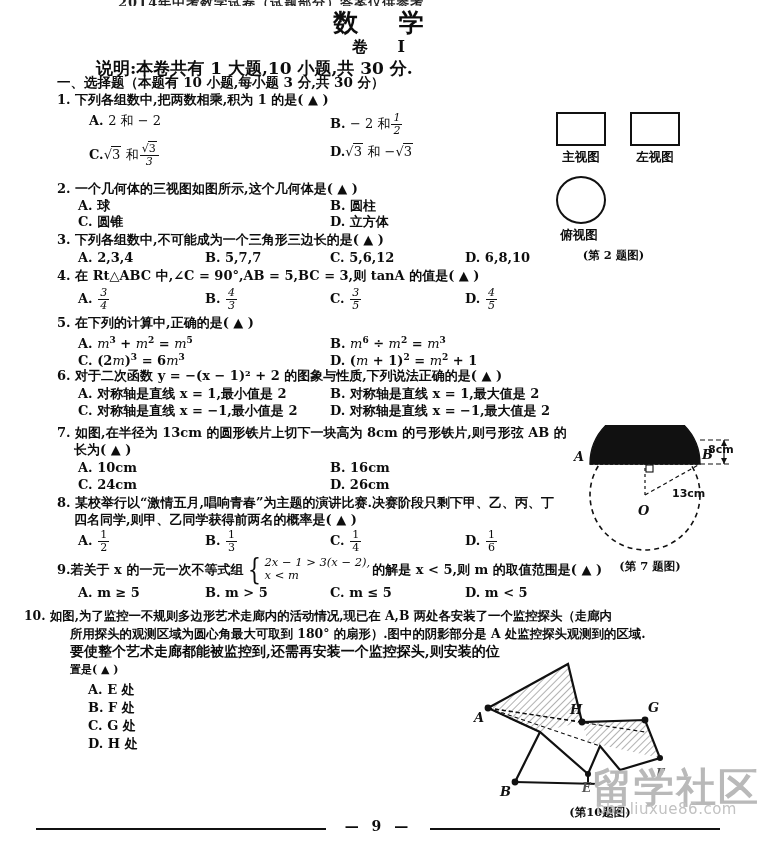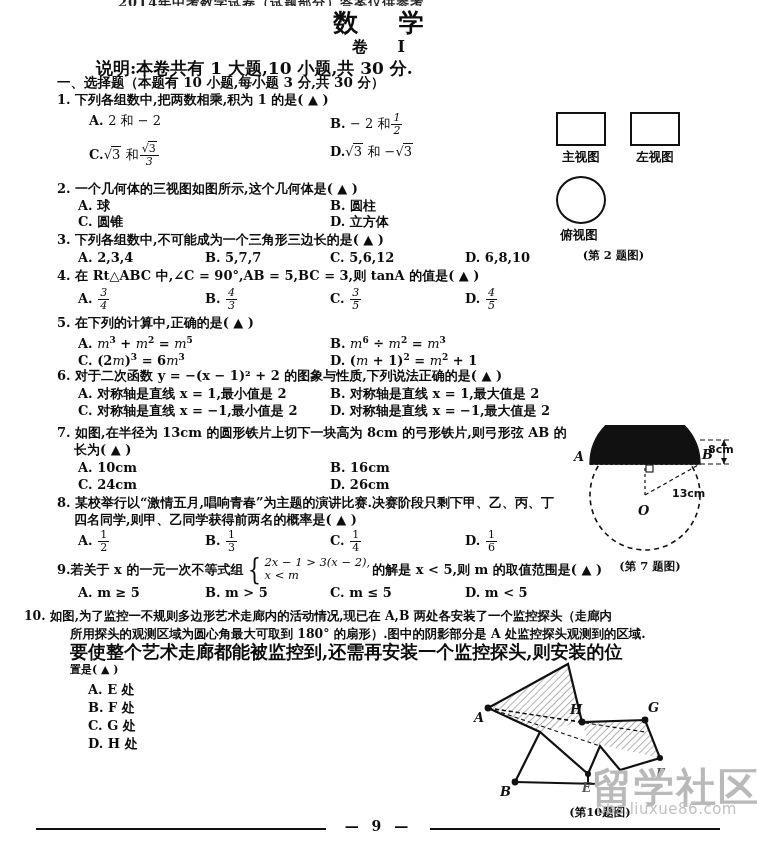--- a/index.html
+++ b/index.html
@@ -337,21 +337,21 @@
   <div class="opt" style="left:330px; top:584px;">C. m ≤ 5</div>
   <div class="opt" style="left:465px; top:584px;">D. m &lt; 5</div>
 
   <div class="q" style="left:24px; top:607px;">
     <div class="qtext" style="font-size:12.4px;">
       <span class="num">10.</span>
       <span>如图,为了监控一不规则多边形艺术走廊内的活动情况,现已在 A,B 两处各安装了一个监控探头（走廊内</span>
     </div>
   </div>
   <div class="opt" style="left:70px; top:625px; font-size:12.4px;">所用探头的观测区域为圆心角最大可取到 180° 的扇形）.图中的阴影部分是 A 处监控探头观测到的区域.</div>
-  <div class="opt" style="left:70px; top:643px; font-size:18px;">要使整个艺术走廊都能被监控到,还需再安装一个监控探头,则安装的位</div>
+  <div class="opt" style="left:70px; top:643px; font-size:14px;">要使整个艺术走廊都能被监控到,还需再安装一个监控探头,则安装的位</div>
   <div class="opt" style="left:70px; top:661px; font-size:11px;">置是( ▲ )</div>
   <div class="opt" style="left:88px; top:681px;">A. E 处</div>
   <div class="opt" style="left:88px; top:699px;">B. F 处</div>
   <div class="opt" style="left:88px; top:717px;">C. G 处</div>
   <div class="opt" style="left:88px; top:735px;">D. H 处</div>
 
   <div class="fig" style="left:556px; top:112px;">
     <div style="display:flex; gap:24px;">
       <div>
         <div class="view-box"></div>

